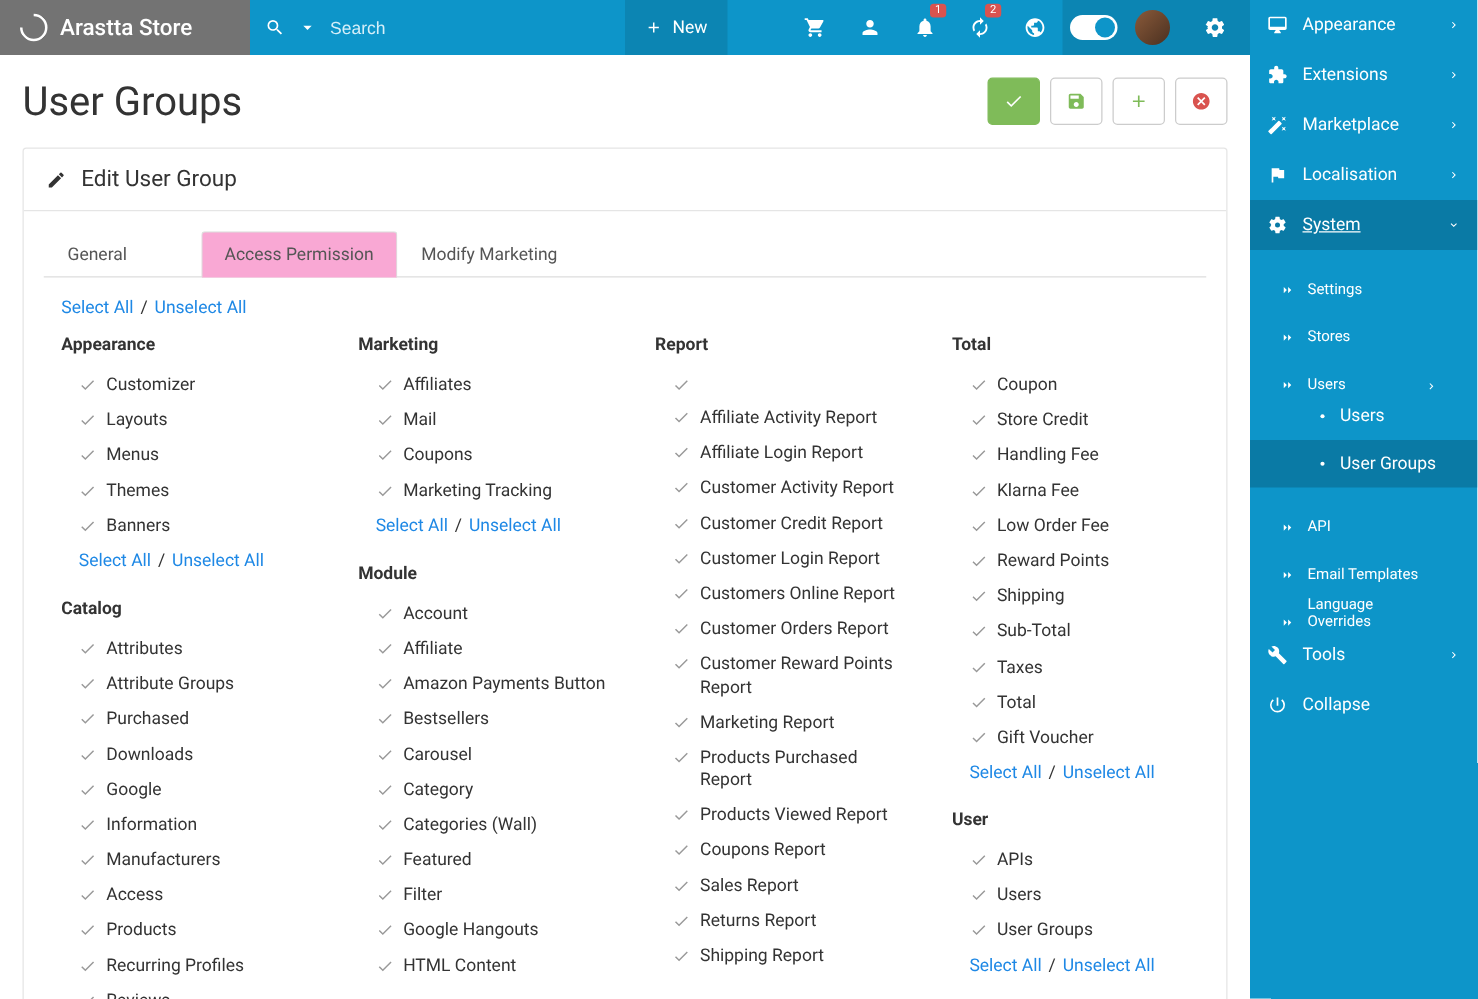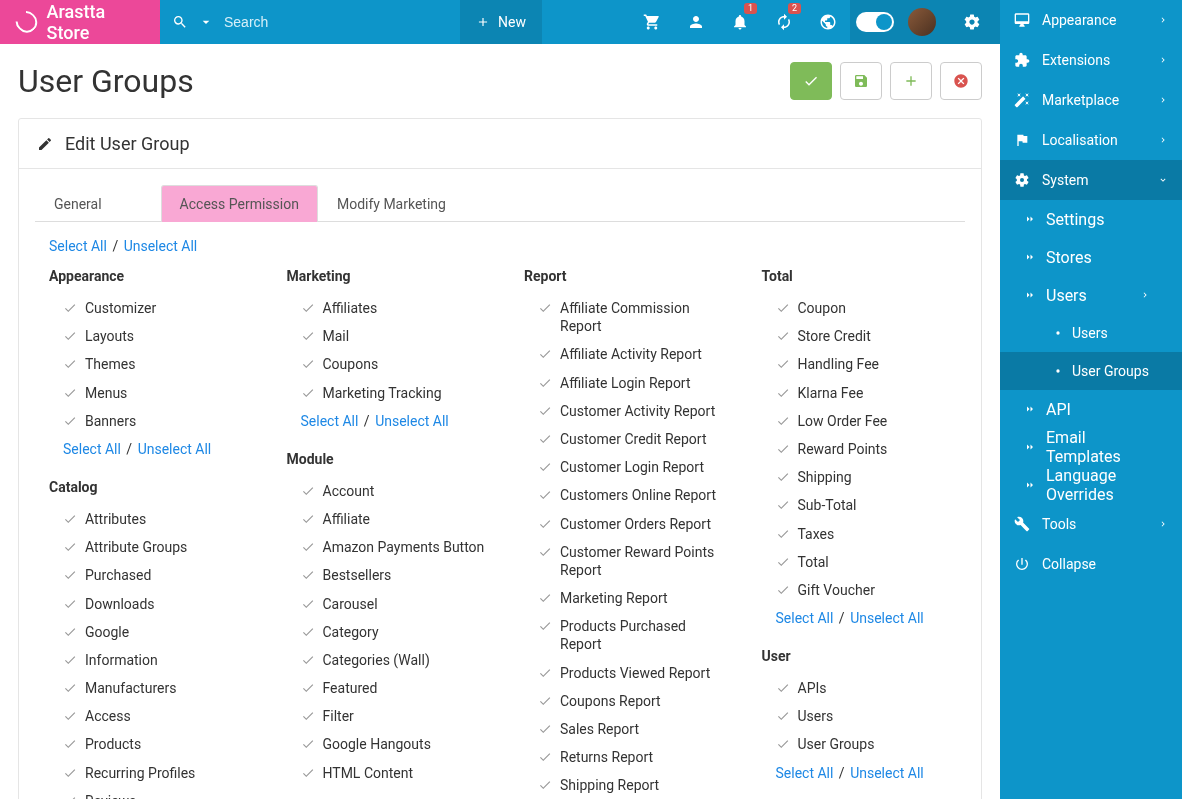--- a/index.html
+++ b/index.html
@@ -1,20 +1,20 @@
 <!DOCTYPE html>
 <html><head>
 <meta charset="utf-8">
 <style>
 * { margin: 0; padding: 0; box-sizing: border-box; }
 body { font-family: -apple-system, BlinkMacSystemFont, "Segoe UI", Roboto, Arial, sans-serif; font-size: 14px; color: #333; background: #fff; overflow: hidden; }
 .app { display: flex; height: 799px; width: 1182px; }
 .main-area { flex: 1; display: flex; flex-direction: column; min-width: 0; }
 .topbar { display: flex; height: 44px; background: #0d95c9; color: #fff; align-items: center; }
-.brand { display: flex; align-items: center; gap: 10px; background: #ec4899; height: 44px; padding: 0 16px; width: 160px; flex-shrink: 0; }
+.brand { display: flex; align-items: center; gap: 10px; background: #737373; height: 44px; padding: 0 16px; width: 200px; flex-shrink: 0; }
 .brand-logo { width: 22px; height: 22px; border: 2px solid #fff; border-radius: 50%; border-top-color: transparent; transform: rotate(-45deg); }
 .brand-name { font-size: 18px; font-weight: 500; }
 .search-seg { display: flex; align-items: center; height: 52px; padding: 0 12px; gap: 10px; flex: 0 0 300px; }
 .search-seg svg { width: 16px; height: 16px; fill: #fff; }
 .dropdown-caret { width: 10px; height: 10px; }
 .search-input { background: transparent; border: 0; color: #fff; font-size: 14px; outline: none; width: 200px; }
 .search-input::placeholder { color: #d6eff9; }
 .new-seg { display: flex; align-items: center; gap: 8px; padding: 0 16px; height: 44px; background: #0c85b3; cursor: pointer; }
 .new-seg svg { width: 14px; height: 14px; fill: #fff; }
 .spacer { flex: 1; }
@@ -58,22 +58,22 @@
 .perm-group { margin-bottom: 22px; padding-left: 14px; }
 .perm-group h4 { font-size: 14px; font-weight: 700; color: #333; margin-bottom: 10px; }
 .perm-item { display: flex; align-items: flex-start; gap: 8px; padding: 5px 0 5px 14px; color: #333; line-height: 1.3; }
 .perm-item svg { width: 14px; height: 14px; fill: #999; flex-shrink: 0; margin-top: 2px; }
 .perm-group .select-row { padding-left: 14px; margin-top: 6px; margin-bottom: 8px; }
 
 .sidebar { width: 182px; background: #0d95c9; color: #fff; flex-shrink: 0; overflow-y: auto; }
 .side-item { display: flex; align-items: center; gap: 12px; height: 40px; padding: 0 14px; cursor: pointer; font-size: 14px; }
 .side-item svg { width: 16px; height: 16px; fill: #fff; flex-shrink: 0; }
 .side-item .chev { margin-left: auto; width: 10px; height: 10px; }
-.side-item.active { background: #0a7aa5; }
-.sub-item { display: flex; align-items: center; gap: 10px; height: 38px; padding: 0 32px 0 24px; cursor: pointer; font-size: 16px; }
+.side-item.active { background: #0a7aa5; text-decoration: underline; }
+.sub-item { display: flex; align-items: flex-end; gap: 10px; height: 38px; padding: 0 32px 0 24px; cursor: pointer; font-size: 12px; }
 .sub-item svg { width: 12px; height: 12px; fill: #fff; flex-shrink: 0; }
 .sub-item .chev { margin-left: auto; width: 10px; height: 10px; }
 .sub2-item { display: flex; align-items: center; gap: 10px; height: 38px; padding: 0 14px 0 54px; cursor: pointer; font-size: 14px; }
 .sub2-item svg { width: 8px; height: 8px; fill: #fff; flex-shrink: 0; }
 .sub2-item.active { background: #0a7aa5; }
 </style>
 </head>
 <body>
 
 <div class="app">
@@ -199,27 +199,27 @@
                   <div class="perm-item">
                     <svg viewBox="0 0 24 24">
                       <path d="M9 16.17L4.83 12l-1.42 1.41L9 19 21 7l-1.41-1.41z"></path>
                     </svg>
                     <span>Layouts</span>
                   </div>
                   <div class="perm-item">
                     <svg viewBox="0 0 24 24">
                       <path d="M9 16.17L4.83 12l-1.42 1.41L9 19 21 7l-1.41-1.41z"></path>
                     </svg>
+                    <span>Menus</span>
+                  </div>
+                  <div class="perm-item">
+                    <svg viewBox="0 0 24 24">
+                      <path d="M9 16.17L4.83 12l-1.42 1.41L9 19 21 7l-1.41-1.41z"></path>
+                    </svg>
                     <span>Themes</span>
-                  </div>
-                  <div class="perm-item">
-                    <svg viewBox="0 0 24 24">
-                      <path d="M9 16.17L4.83 12l-1.42 1.41L9 19 21 7l-1.41-1.41z"></path>
-                    </svg>
-                    <span>Menus</span>
                   </div>
                   <div class="perm-item">
                     <svg viewBox="0 0 24 24">
                       <path d="M9 16.17L4.83 12l-1.42 1.41L9 19 21 7l-1.41-1.41z"></path>
                     </svg>
                     <span>Banners</span>
                   </div>
                   <div class="select-row"><span class="link">Select All</span><span class="sep"> / </span><span class="link">Unselect All</span></div>
                 </div>
                 <div class="perm-group">
@@ -391,21 +391,20 @@
                   </div>
                 </div>
               </div>
               <div class="perm-col">
                 <div class="perm-group">
                   <h4>Report</h4>
                   <div class="perm-item">
                     <svg viewBox="0 0 24 24">
                       <path d="M9 16.17L4.83 12l-1.42 1.41L9 19 21 7l-1.41-1.41z"></path>
                     </svg>
-                    <span>Affiliate Commission Report</span>
                   </div>
                   <div class="perm-item">
                     <svg viewBox="0 0 24 24">
                       <path d="M9 16.17L4.83 12l-1.42 1.41L9 19 21 7l-1.41-1.41z"></path>
                     </svg>
                     <span>Affiliate Activity Report</span>
                   </div>
                   <div class="perm-item">
                     <svg viewBox="0 0 24 24">
                       <path d="M9 16.17L4.83 12l-1.42 1.41L9 19 21 7l-1.41-1.41z"></path>

